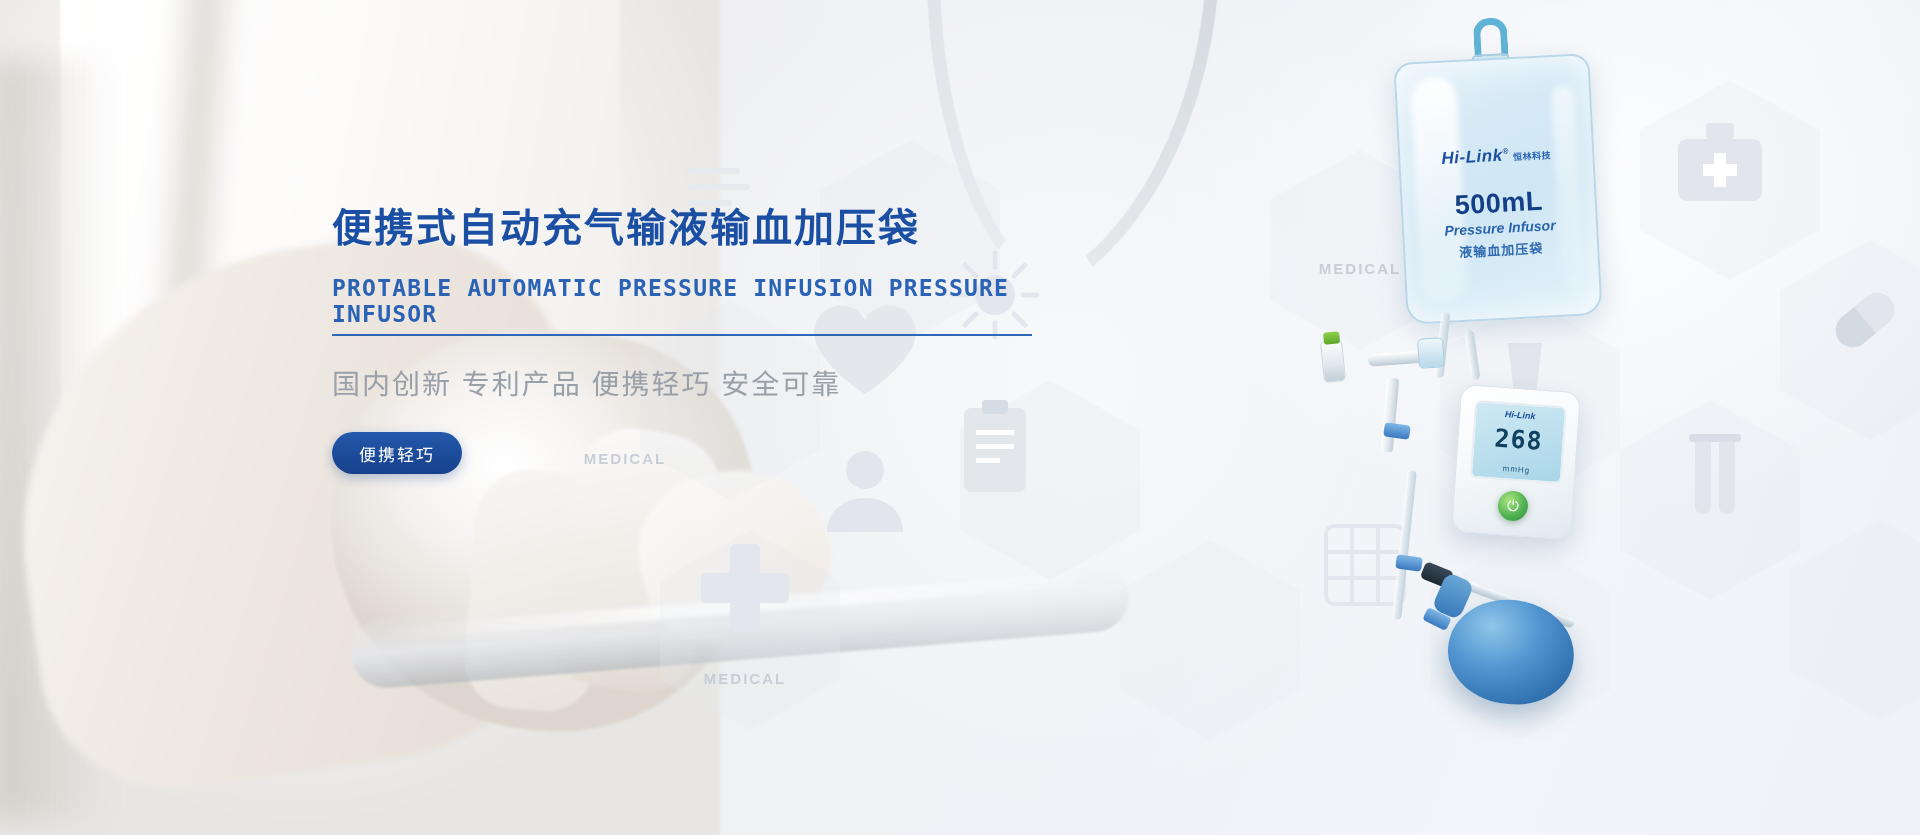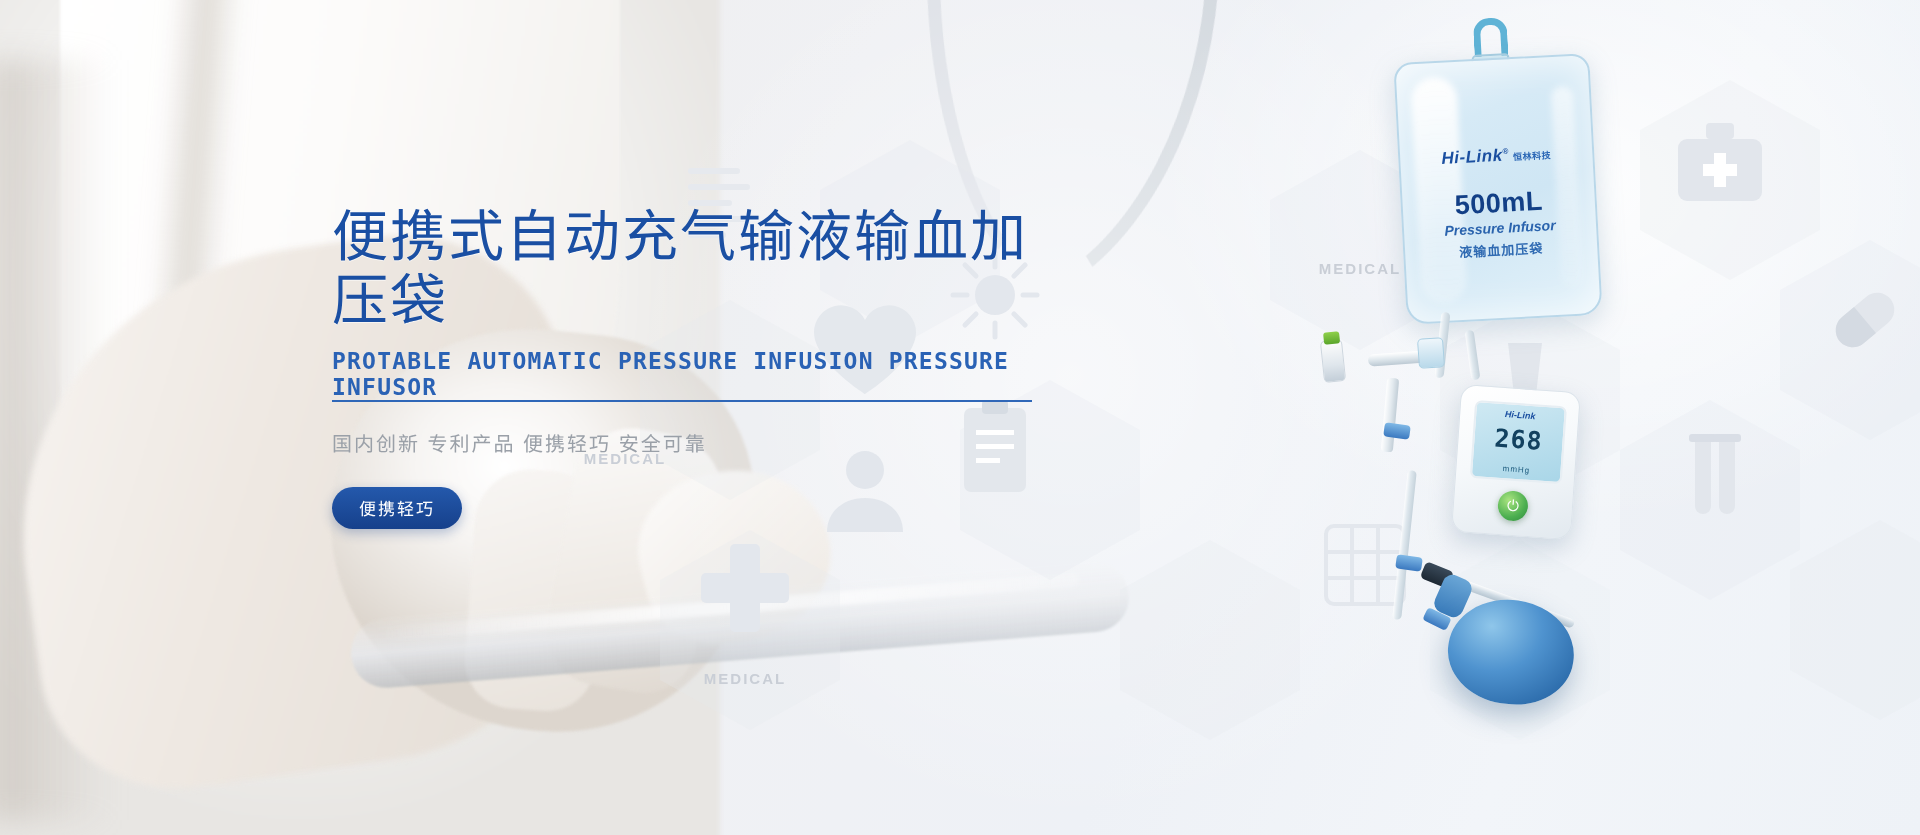--- a/index.html
+++ b/index.html
@@ -147,26 +147,26 @@
   .bulb{ position:absolute; left:310px; top:600px; width:126px; height:104px; border-radius:50% 50% 48% 48%;
      background:radial-gradient(ellipse at 32% 28%,#8fc6ea 0%,#4f93cf 42%,#2f6fae 78%,#255b93 100%);
      box-shadow:0 12px 26px rgba(60,100,140,.35); transform:rotate(8deg); }
   .bulb-neck{ position:absolute; left:300px; top:576px; width:30px; height:40px; border-radius:10px;
      background:linear-gradient(180deg,#6aa6d6,#3a7cbb); transform:rotate(24deg); }
   .bulb-valve{ position:absolute; left:284px; top:566px; width:30px; height:18px; border-radius:5px;
      background:linear-gradient(180deg,#3a4a5a,#1d2833); transform:rotate(22deg); }
 
   
   .copy{ position:absolute; left:332px; top:205px; width:700px; }
-  .title-cn{ font-size:56px; line-height:1.15; font-weight:400; color:#1a4fa3;
+  .title-cn{ font-size:40px; line-height:1.15; font-weight:700; color:#1a4fa3;
      letter-spacing:2px; text-shadow:0 1px 0 rgba(255,255,255,.6); }
-  .title-en{ margin-top:14px; font-size:23px; font-weight:700; color:#2a62b5;
+  .title-en{ margin-top:24px; font-size:23px; font-weight:700; color:#2a62b5;
      letter-spacing:1.2px; font-family:"DejaVu Sans Mono","Liberation Mono",monospace;
-     border-bottom:2px solid #2f67b8; display:inline-block; }
-  .subline{ margin-top:26px; font-size:20px; color:#9aa0a8; letter-spacing:2px; }
+     border-bottom:2px solid #2f67b8; display:inline-block; padding-bottom:7px; }
+  .subline{ margin-top:26px; font-size:28px; color:#9aa0a8; letter-spacing:2px; }
   .cta{ display:inline-flex; align-items:center; justify-content:center;
      margin-top:30px; width:130px; height:42px; border-radius:21px;
      background:linear-gradient(180deg,#2459ac,#16408b); color:#fff;
      font-size:17px; letter-spacing:2px; cursor:pointer; border:none;
      box-shadow:0 4px 12px rgba(25,65,140,.3); }
 </style>
 </head>
 <body>
 
 <div class="banner">

